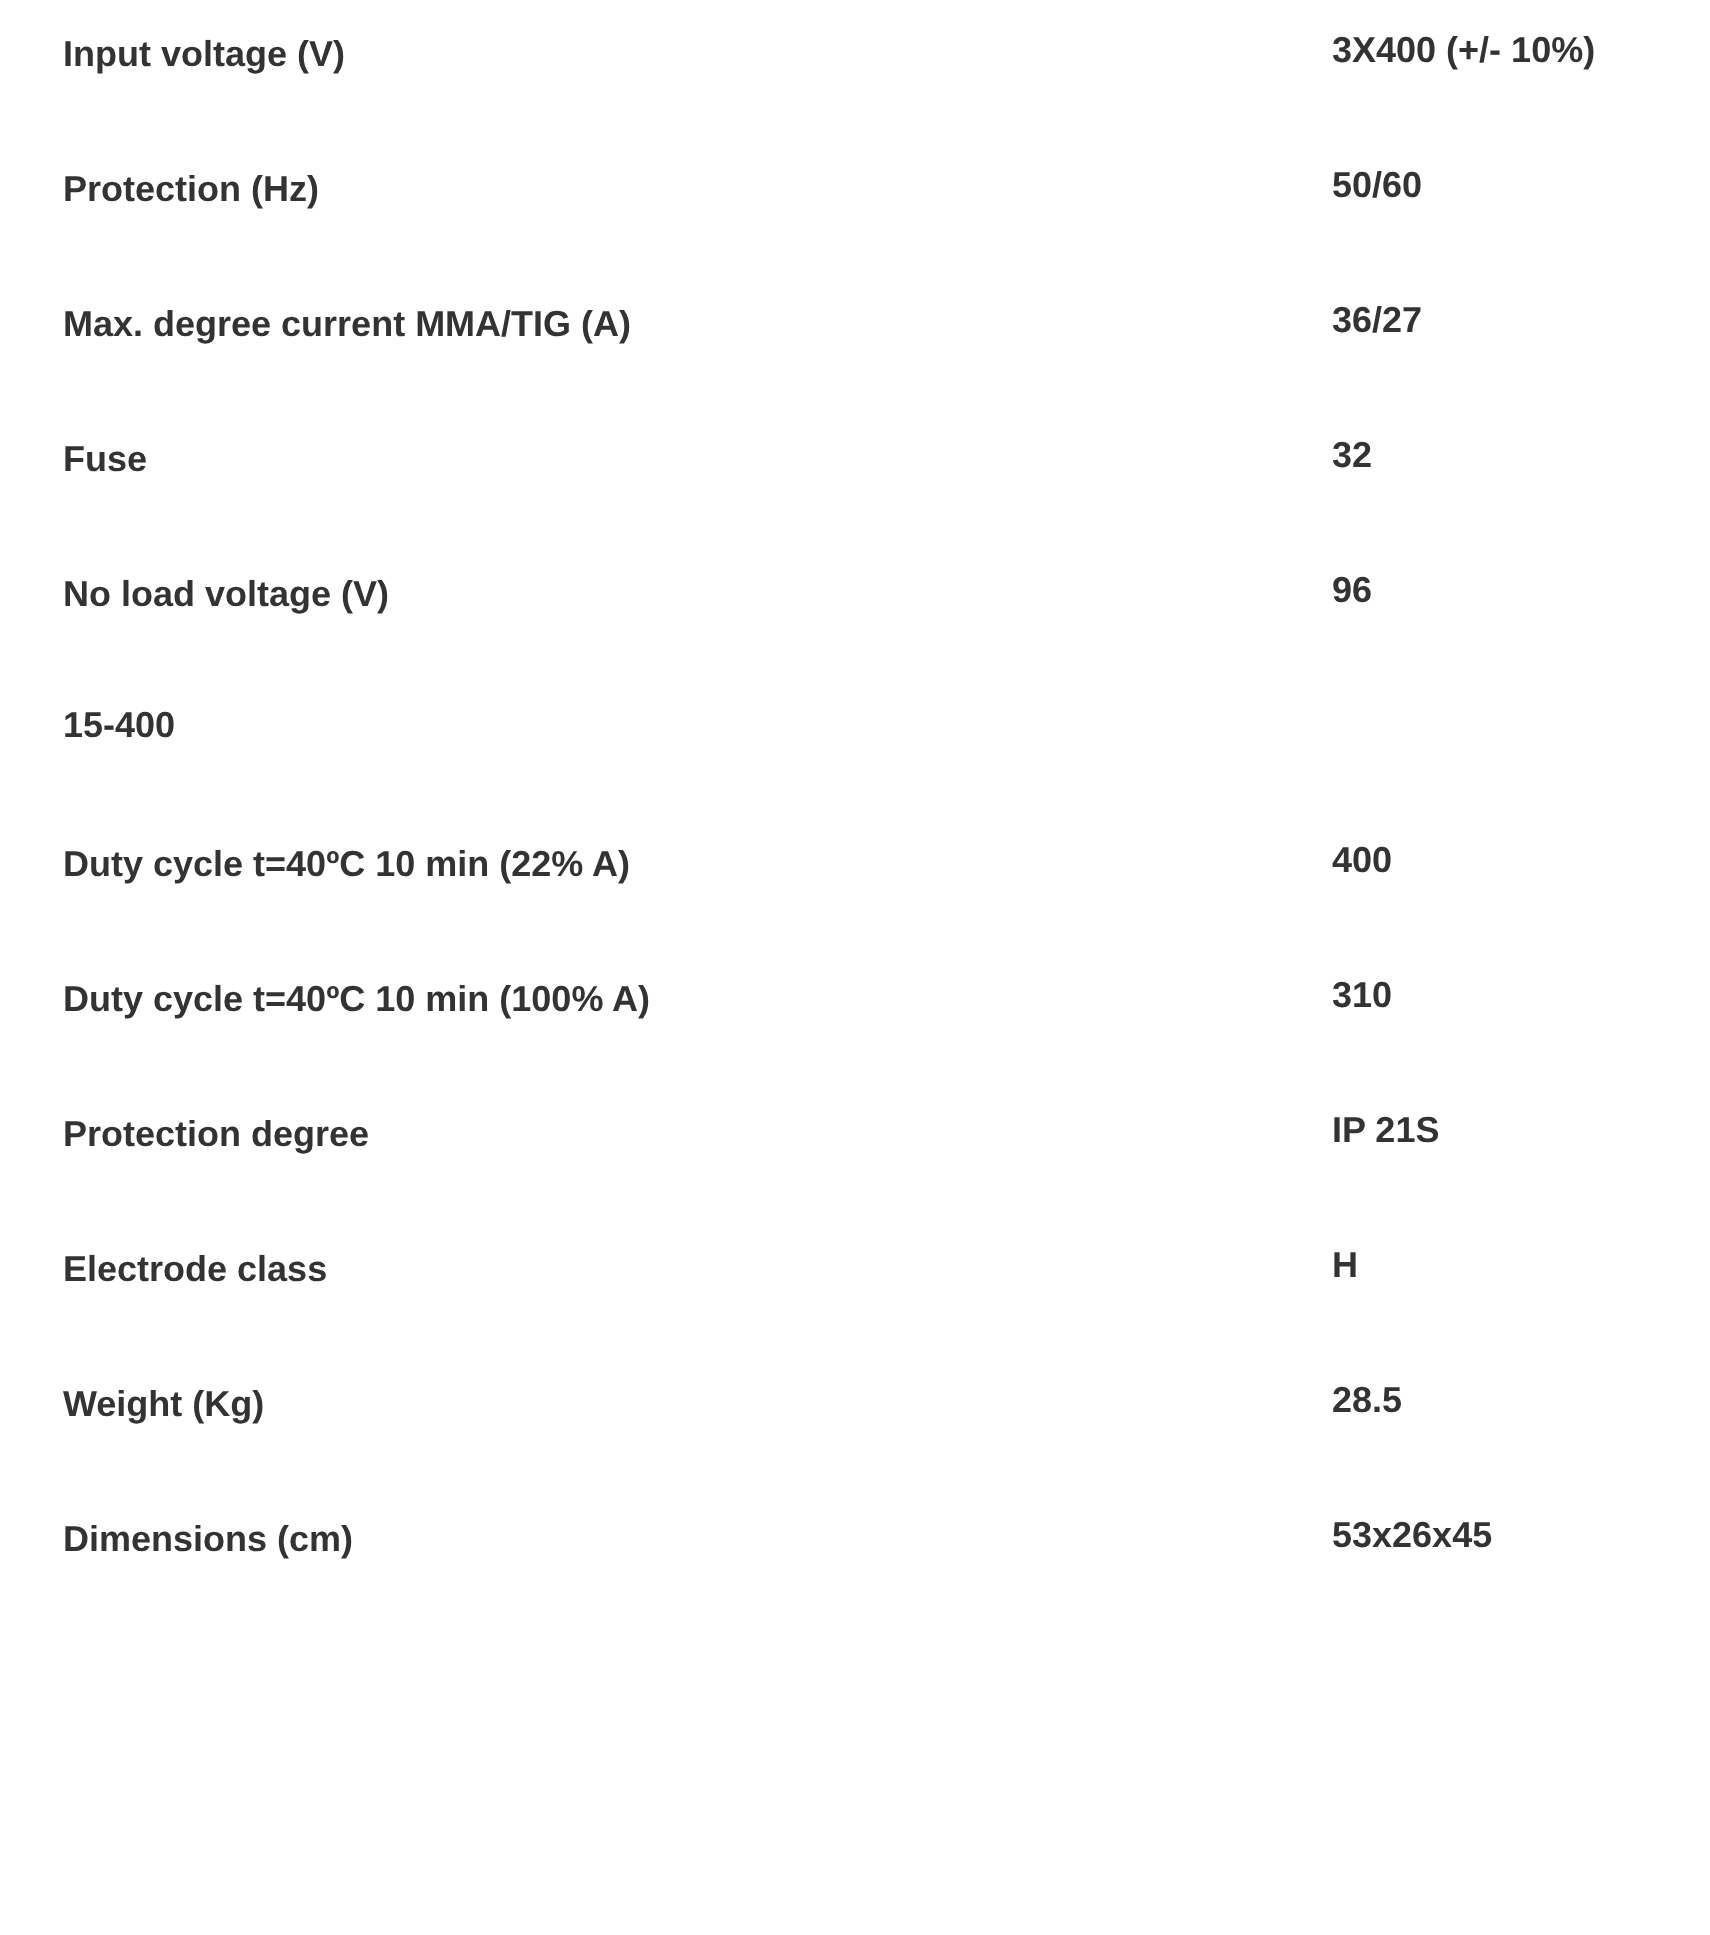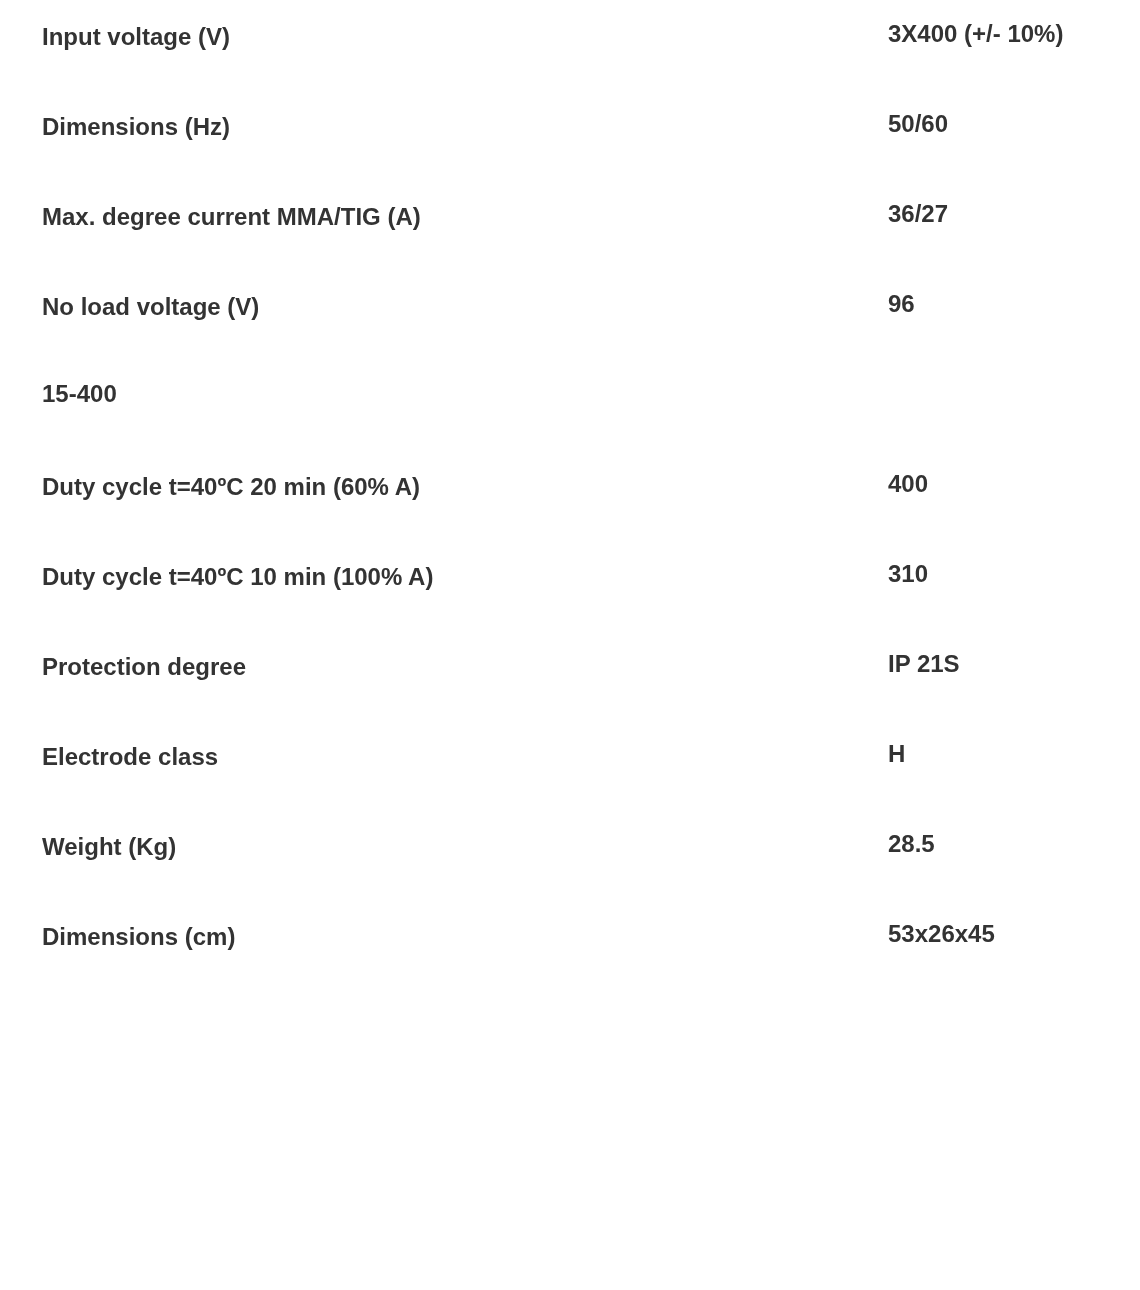--- a/index.html
+++ b/index.html
@@ -46,42 +46,46 @@
 <body>
 
 <div class="spec-table">
 
   <div class="spec-row">
     <div class="spec-label">Input voltage (V)</div>
     <div class="spec-value">3X400 (+/- 10%)</div>
   </div>
 
   <div class="spec-row">
-    <div class="spec-label">Dimensions (Hz)</div>
+    <div class="spec-label">Protection (Hz)</div>
     <div class="spec-value">50/60</div>
   </div>
 
   <div class="spec-row">
     <div class="spec-label">Max. degree current MMA/TIG (A)</div>
     <div class="spec-value">36/27</div>
   </div>
 
 
+  <div class="spec-row">
+    <div class="spec-label">Fuse</div>
+    <div class="spec-value">32</div>
+  </div>
 
   <div class="spec-row">
     <div class="spec-label">No load voltage (V)</div>
     <div class="spec-value">96</div>
   </div>
 
   <div class="spec-row">
     <div class="spec-value">15-400</div>
   </div>
 
   <div class="spec-row">
-    <div class="spec-label">Duty cycle t=40ºC 20 min (60% A)</div>
+    <div class="spec-label">Duty cycle t=40ºC 10 min (22% A)</div>
     <div class="spec-value">400</div>
   </div>
 
   <div class="spec-row">
     <div class="spec-label">Duty cycle t=40ºC 10 min (100% A)</div>
     <div class="spec-value">310</div>
   </div>
 
 
   <div class="spec-row">

